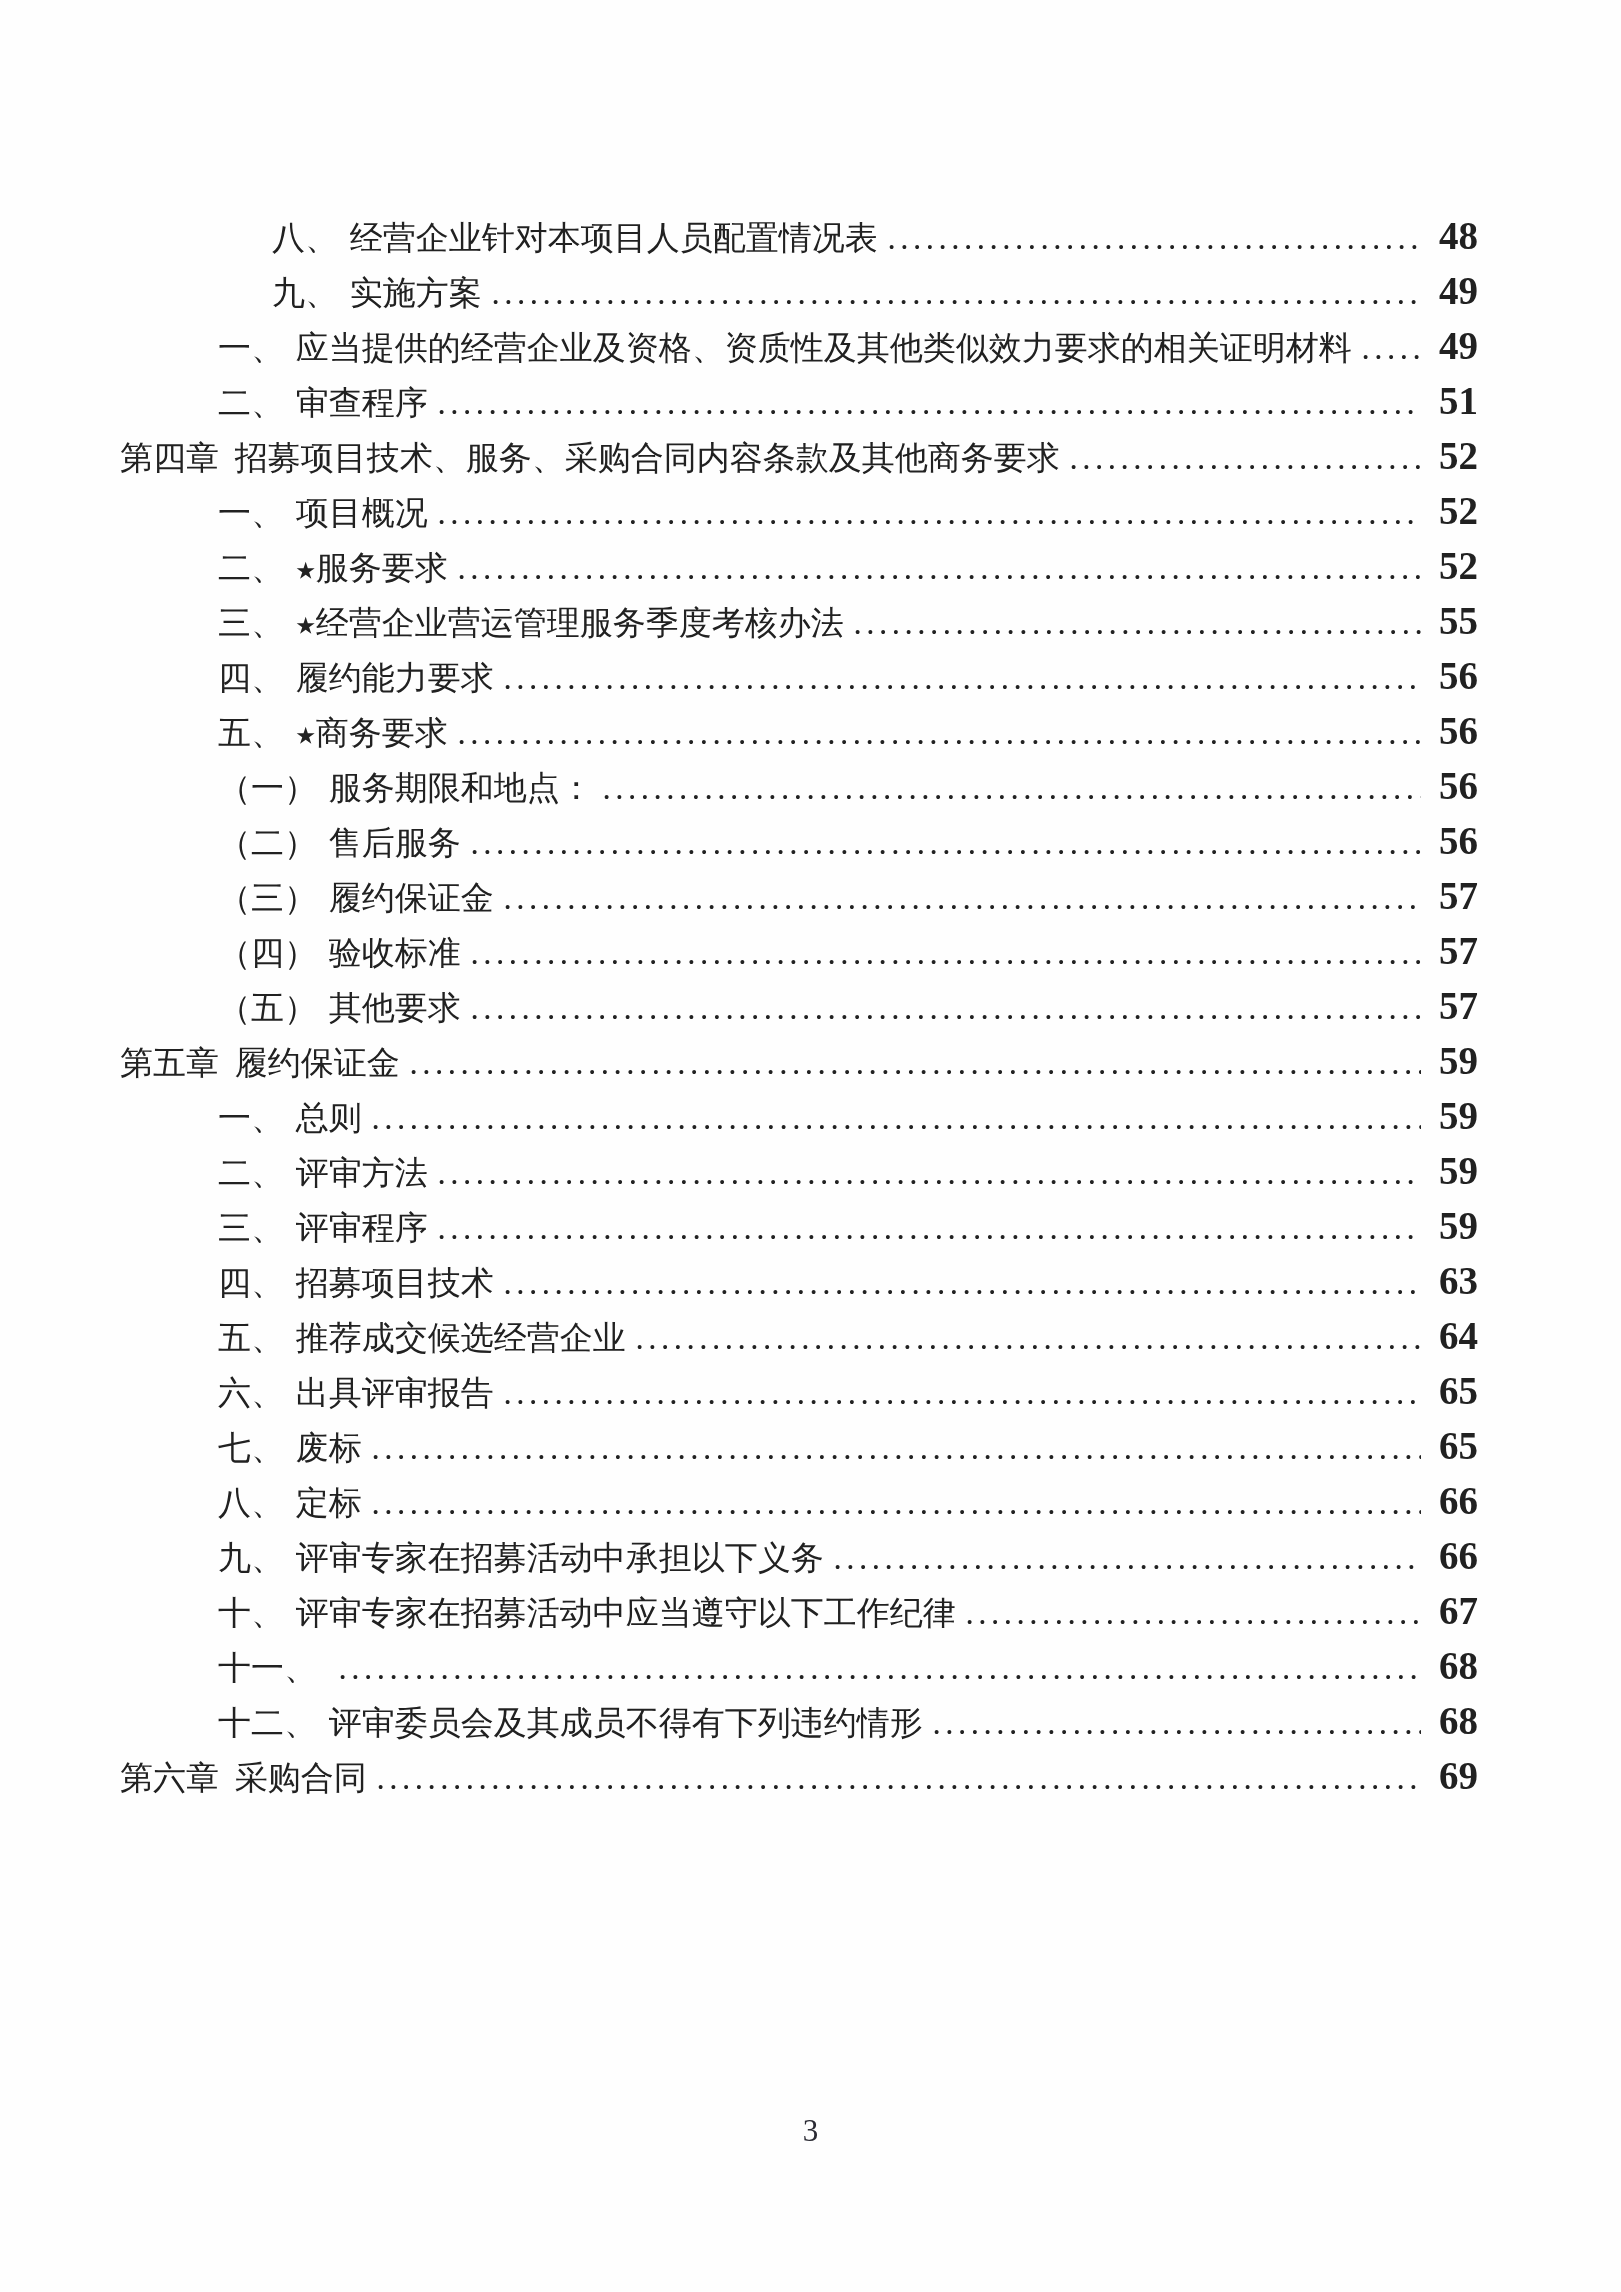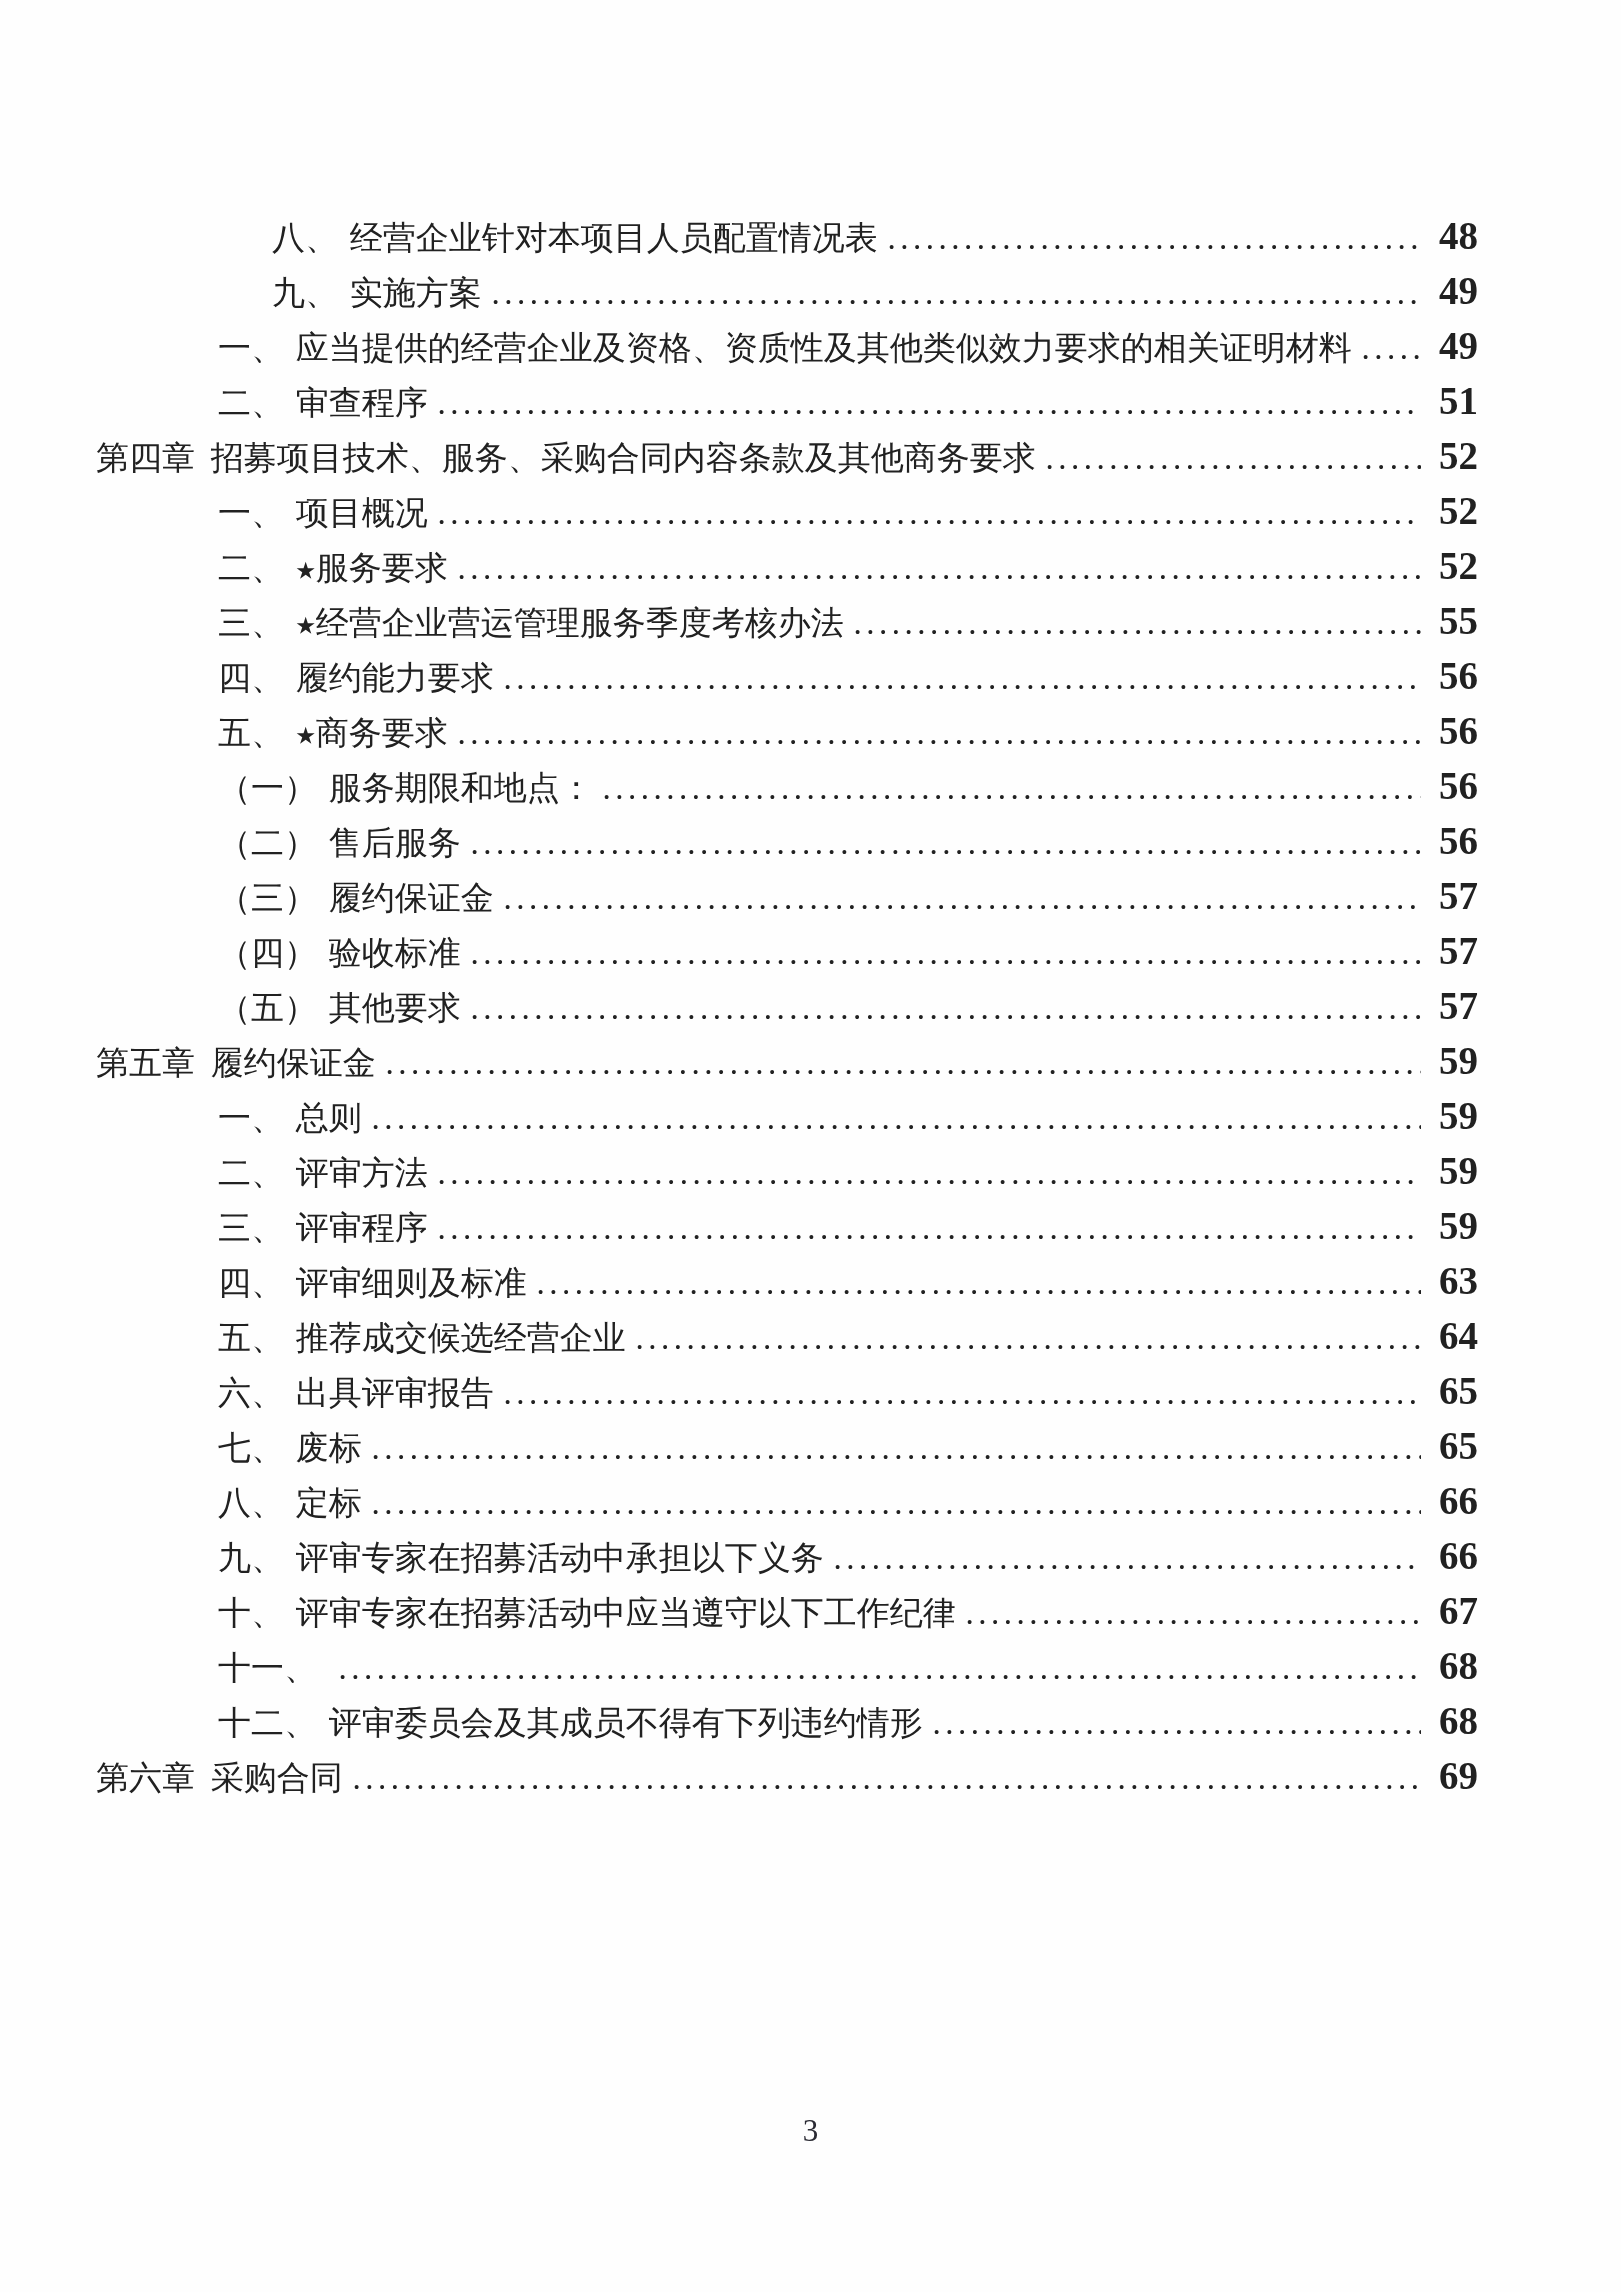--- a/index.html
+++ b/index.html
@@ -18,21 +18,21 @@
     padding-right: 143px;
   }
   .toc-row {
     display: flex;
     align-items: baseline;
     height: 55px;
     line-height: 55px;
     font-size: 33px;
     white-space: nowrap;
   }
-  .toc-row.lv0 { padding-left: 96px; }
+  .toc-row.lv0 { padding-left: 120px; }
   .toc-row.lv1 { padding-left: 218px; }
   .toc-row.lv2 { padding-left: 272px; }
   .toc-num   { flex: 0 0 auto; margin-right: 11.8px; }
   .toc-row.lv0 .toc-num { margin-right: 15.7px; }
   .toc-title { flex: 0 0 auto; font-family: Liberation Mono, monospace; }
   .leader {
     flex: 1 1 auto;
     overflow: hidden;
     white-space: nowrap;
     margin: 0 5.9px 0 9.8px;
@@ -196,21 +196,21 @@
 
     <div class="toc-row lv1">
       <span class="toc-num">三、</span>
       <span class="toc-title">评审程序</span>
       <span class="leader"></span>
       <span class="toc-page-num">59</span>
     </div>
 
     <div class="toc-row lv1">
       <span class="toc-num">四、</span>
-      <span class="toc-title">评审细则及标准</span>
+      <span class="toc-title">招募项目技术</span>
       <span class="leader"></span>
       <span class="toc-page-num">63</span>
     </div>
 
     <div class="toc-row lv1">
       <span class="toc-num">五、</span>
       <span class="toc-title">推荐成交候选经营企业</span>
       <span class="leader"></span>
       <span class="toc-page-num">64</span>
     </div>

